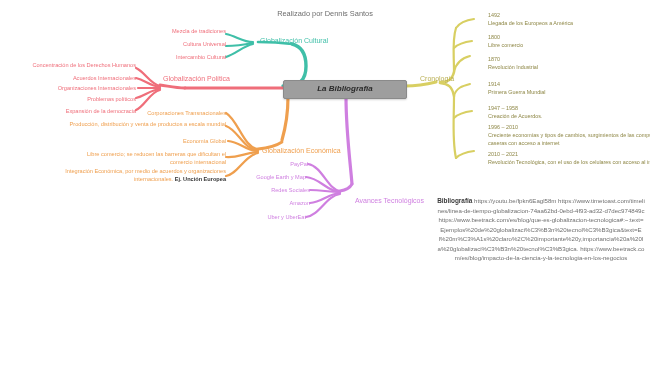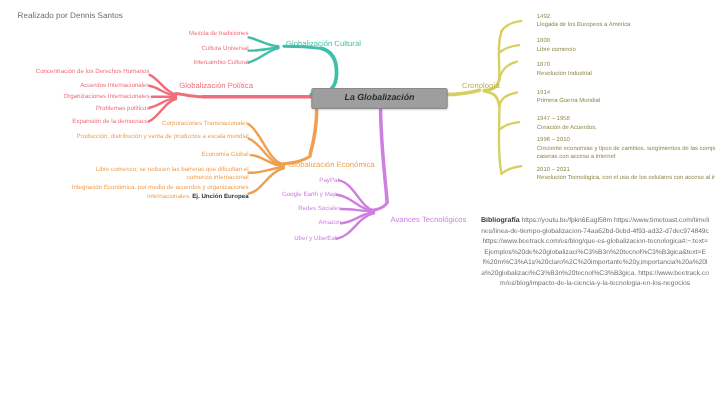--- a/index.html
+++ b/index.html
@@ -18,21 +18,21 @@
   
   #central{
     left:283px;top:80px;width:122px;height:17px;
     background:#9e9e9e;border:1px solid #8a8a8a;border-radius:2px;
     display:flex;align-items:center;justify-content:center;
     font-style:italic;font-weight:bold;font-size:8px;color:#2b2b2b;
     box-shadow:0 1px 2px rgba(0,0,0,.18);
   }
 
   .title{
-    position:absolute;left:16px;right:0;top:9px;
+    position:absolute;left:0;right:0;top:9px;text-align:center;
     font-size:7.4px;color:#6d6d6d;
   }
 
   
   .c-cultural{color:#3fbfa8;}
   .c-politica{color:#ef6e7a;}
   .c-economica{color:#ef9f4e;}
   .c-tecno{color:#cf7fe0;}
   .c-crono{color:#b9ae52;}
 
@@ -111,21 +111,21 @@
       <path d="M454 96 C 454 120, 452 140, 456 158" stroke-width="2.2"></path>
       <path d="M454 72 C 456 62, 462 58, 470 56" stroke-width="2.0"></path>
       <path d="M454 96 C 456 88, 462 86, 470 84" stroke-width="2.0"></path>
       <path d="M456 28 C 460 22, 466 20, 474 19" stroke-width="2.0"></path>
       <path d="M454 48 C 458 44, 464 42, 472 41" stroke-width="2.0"></path>
       <path d="M454 118 C 458 114, 464 112, 472 111" stroke-width="2.0"></path>
       <path d="M456 158 C 460 154, 466 152, 474 151" stroke-width="2.0"></path>
     </g>
   </svg>
 
-  <div class="node" id="central">La Globalización</div>
+  <div class="node" id="central">La Bibliografía</div>
 
   <div class="node blabel c-cultural" style="left:260px;top:36px;">Globalización Cultural</div>
   <div class="node sub r c-politica" style="left:96px;top:28px;width:130px;">Mezcla de tradiciones</div>
   <div class="node sub r c-politica" style="left:96px;top:41px;width:130px;">Cultura Universal</div>
   <div class="node sub r c-politica" style="left:96px;top:54px;width:130px;">Intercambio Cultural</div>
 
   <div class="node blabel c-politica" style="left:163px;top:74px;">Globalización Política</div>
   <div class="node sub r c-politica" style="left:4px;top:62px;width:132px;">Concentración de los Derechos Humanos</div>
   <div class="node sub r c-politica" style="left:4px;top:75px;width:132px;">Acuerdos Internacionales</div>
   <div class="node sub r c-politica" style="left:4px;top:85px;width:132px;">Organizaciones Internacionales</div>

